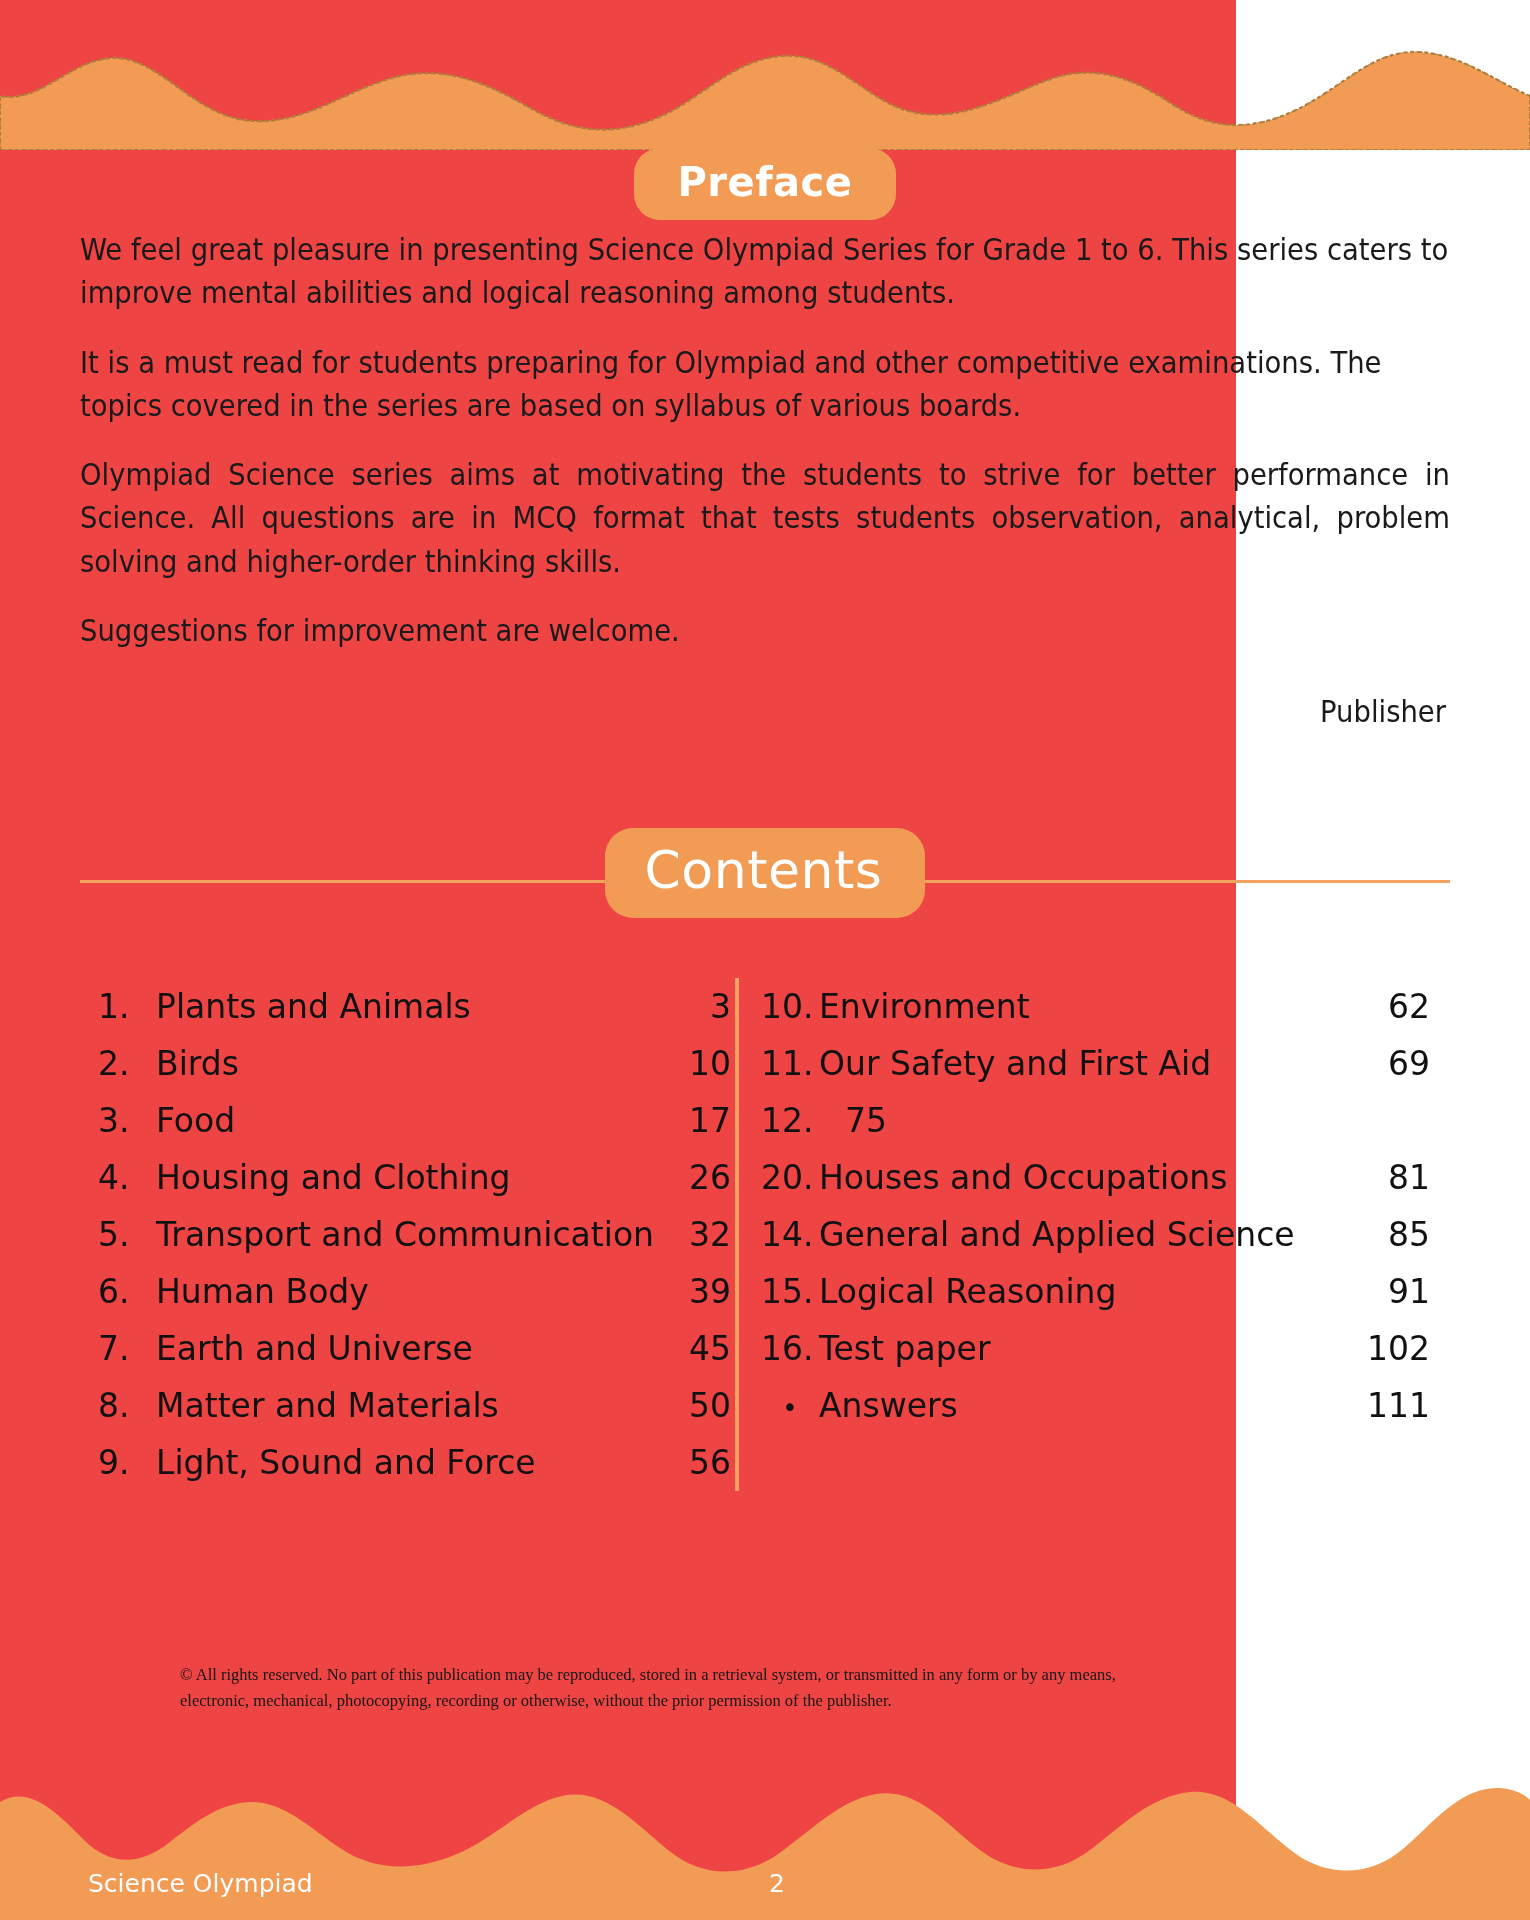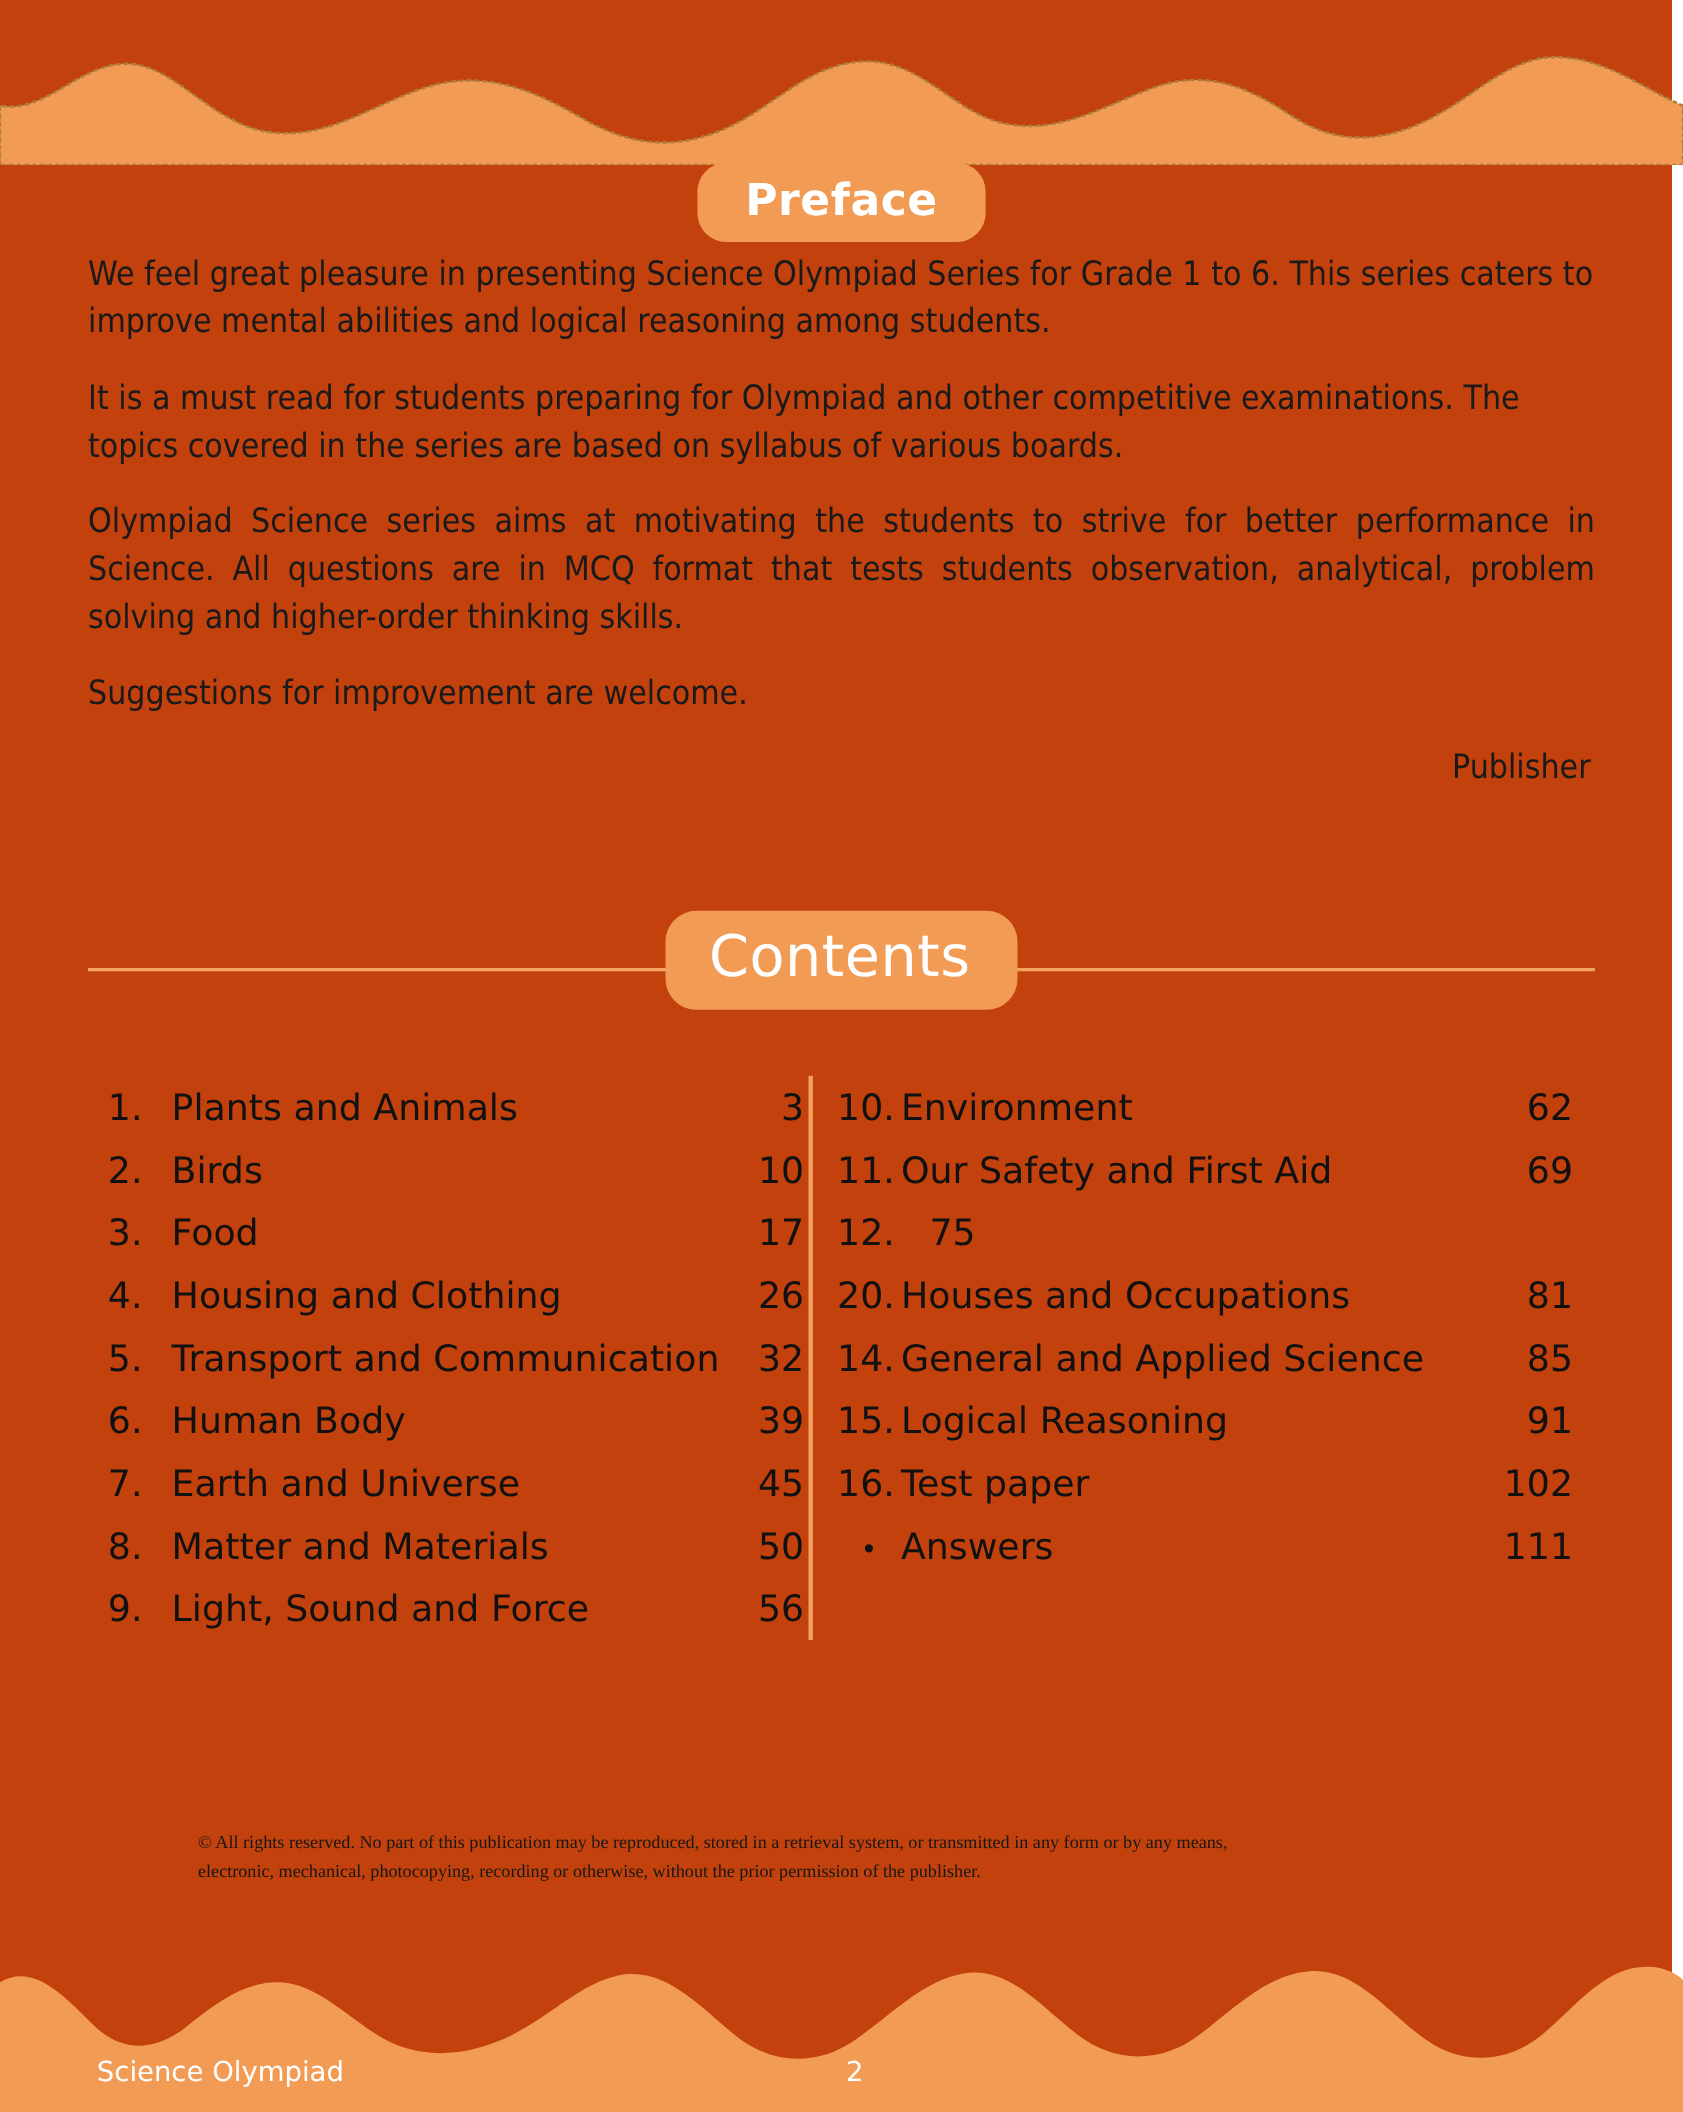--- a/index.html
+++ b/index.html
@@ -11,23 +11,23 @@
 
   body {
     background: #ffffff;
     font-family: "Liberation Sans", sans-serif;
     position: relative;
     overflow: hidden;
   }
 
   .page {
     position: relative;
-    width: 1520px;
+    width: 1236px;
     height: 1920px;
-    background: #c2410c;
+    background: #ef4444;
   }
 
   
   .header-wave {
     position: absolute;
     top: 0;
     left: 0;
     width: 1530px;
     height: 150px;
     overflow: hidden;
@@ -78,21 +78,21 @@
     text-align: left;
   }
   .para.justify { text-align: justify; }
 
   .publisher {
     font-family: "DejaVu Sans Condensed", "Liberation Sans Narrow", "Liberation Sans", sans-serif;
     font-stretch: condensed;
     font-size: 30.5px;
     color: #1a1a1a;
     text-align: right;
-    margin-top: 28px;
+    margin-top: 42px;
     padding-right: 4px;
   }
 
   
   .contents-head {
     position: absolute;
     top: 828px;
     left: 80px;
     width: 1370px;
     height: 104px;

